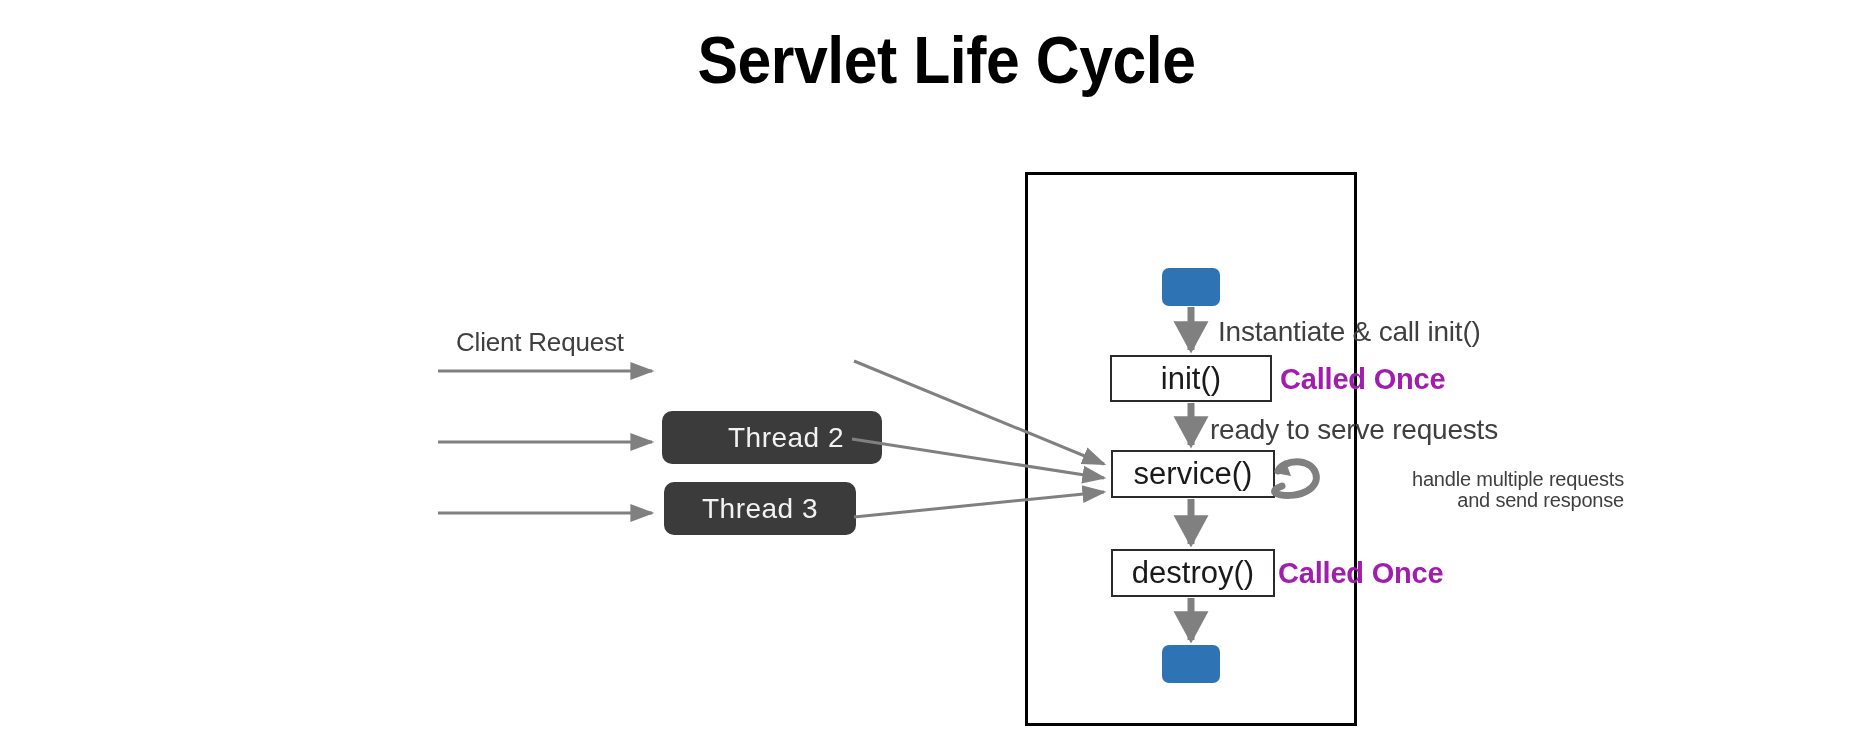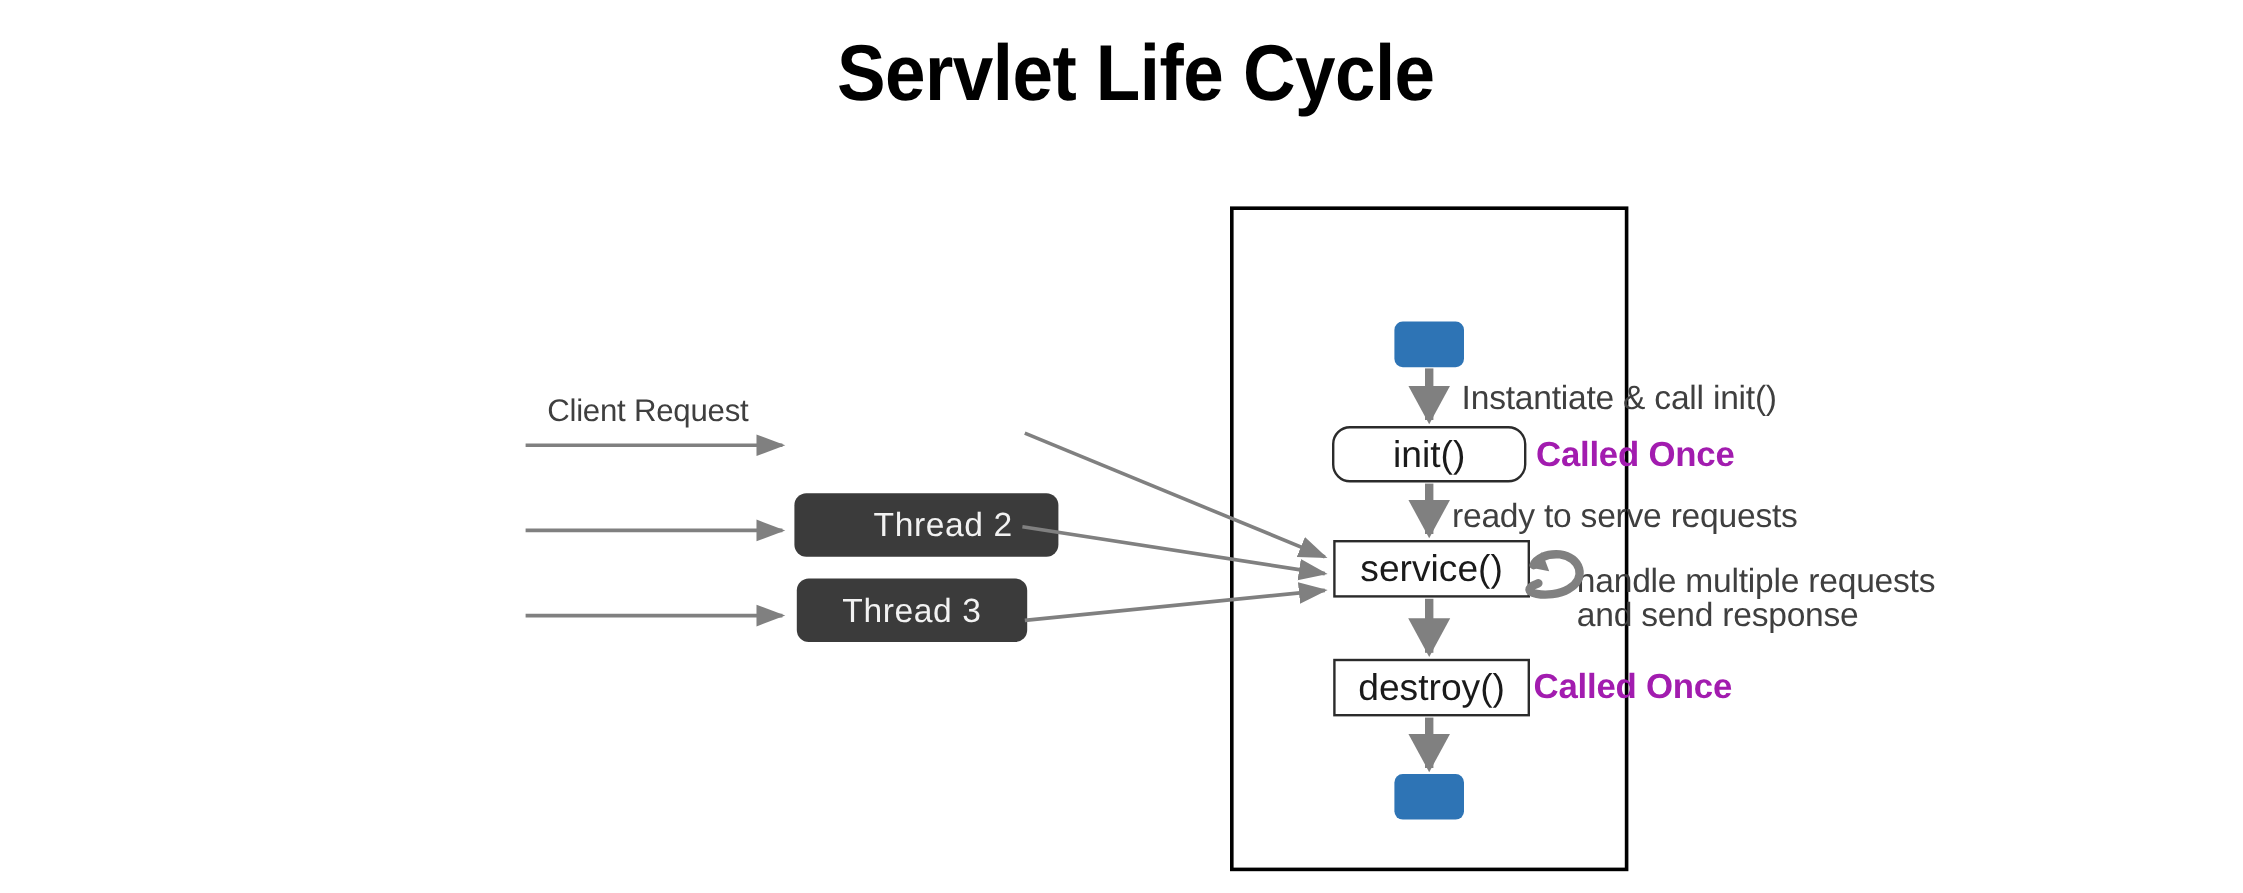--- a/index.html
+++ b/index.html
@@ -83,21 +83,21 @@
     background: #ffffff;
     box-sizing: border-box;
     display: flex;
     align-items: center;
     justify-content: center;
     font-size: 31px;
     color: #1a1a1a;
     white-space: nowrap;
     letter-spacing: 0px;
   }
-  .method-box.init    { left: 1098px; top: 355px; width: 162px; height: 47px; border-radius: 15px; }
+  .method-box.init    { left: 1098px; top: 355px; width: 162px; height: 47px; }
   .method-box.service { left: 1099px; top: 450px; width: 164px; height: 48px; }
   .method-box.destroy { left: 1099px; top: 549px; width: 164px; height: 48px; }
 
   
   .thread-box {
     position: absolute;
     width: 192px;
     height: 53px;
     background: #3B3B3B;
     border-radius: 10px;
@@ -122,24 +122,24 @@
     letter-spacing: -0.2px;
   }
   .annot.instantiate { left: 1206px; top: 316px; }
   .annot.ready       { left: 1198px; top: 414px; }
 
   .annot-multiline {
     position: absolute;
     left: 1302px;
     top: 469px;
     width: 310px;
-    font-size: 28px;
+    font-size: 20px;
     color: #3f3f3f;
     line-height: 1.05;
-    text-align: left;
+    text-align: right;
     letter-spacing: -0.2px;
   }
 
   .called-once {
     position: absolute;
     font-size: 29px;
     font-weight: bold;
     color: #a21caf;
     white-space: nowrap;
     letter-spacing: -0.2px;

